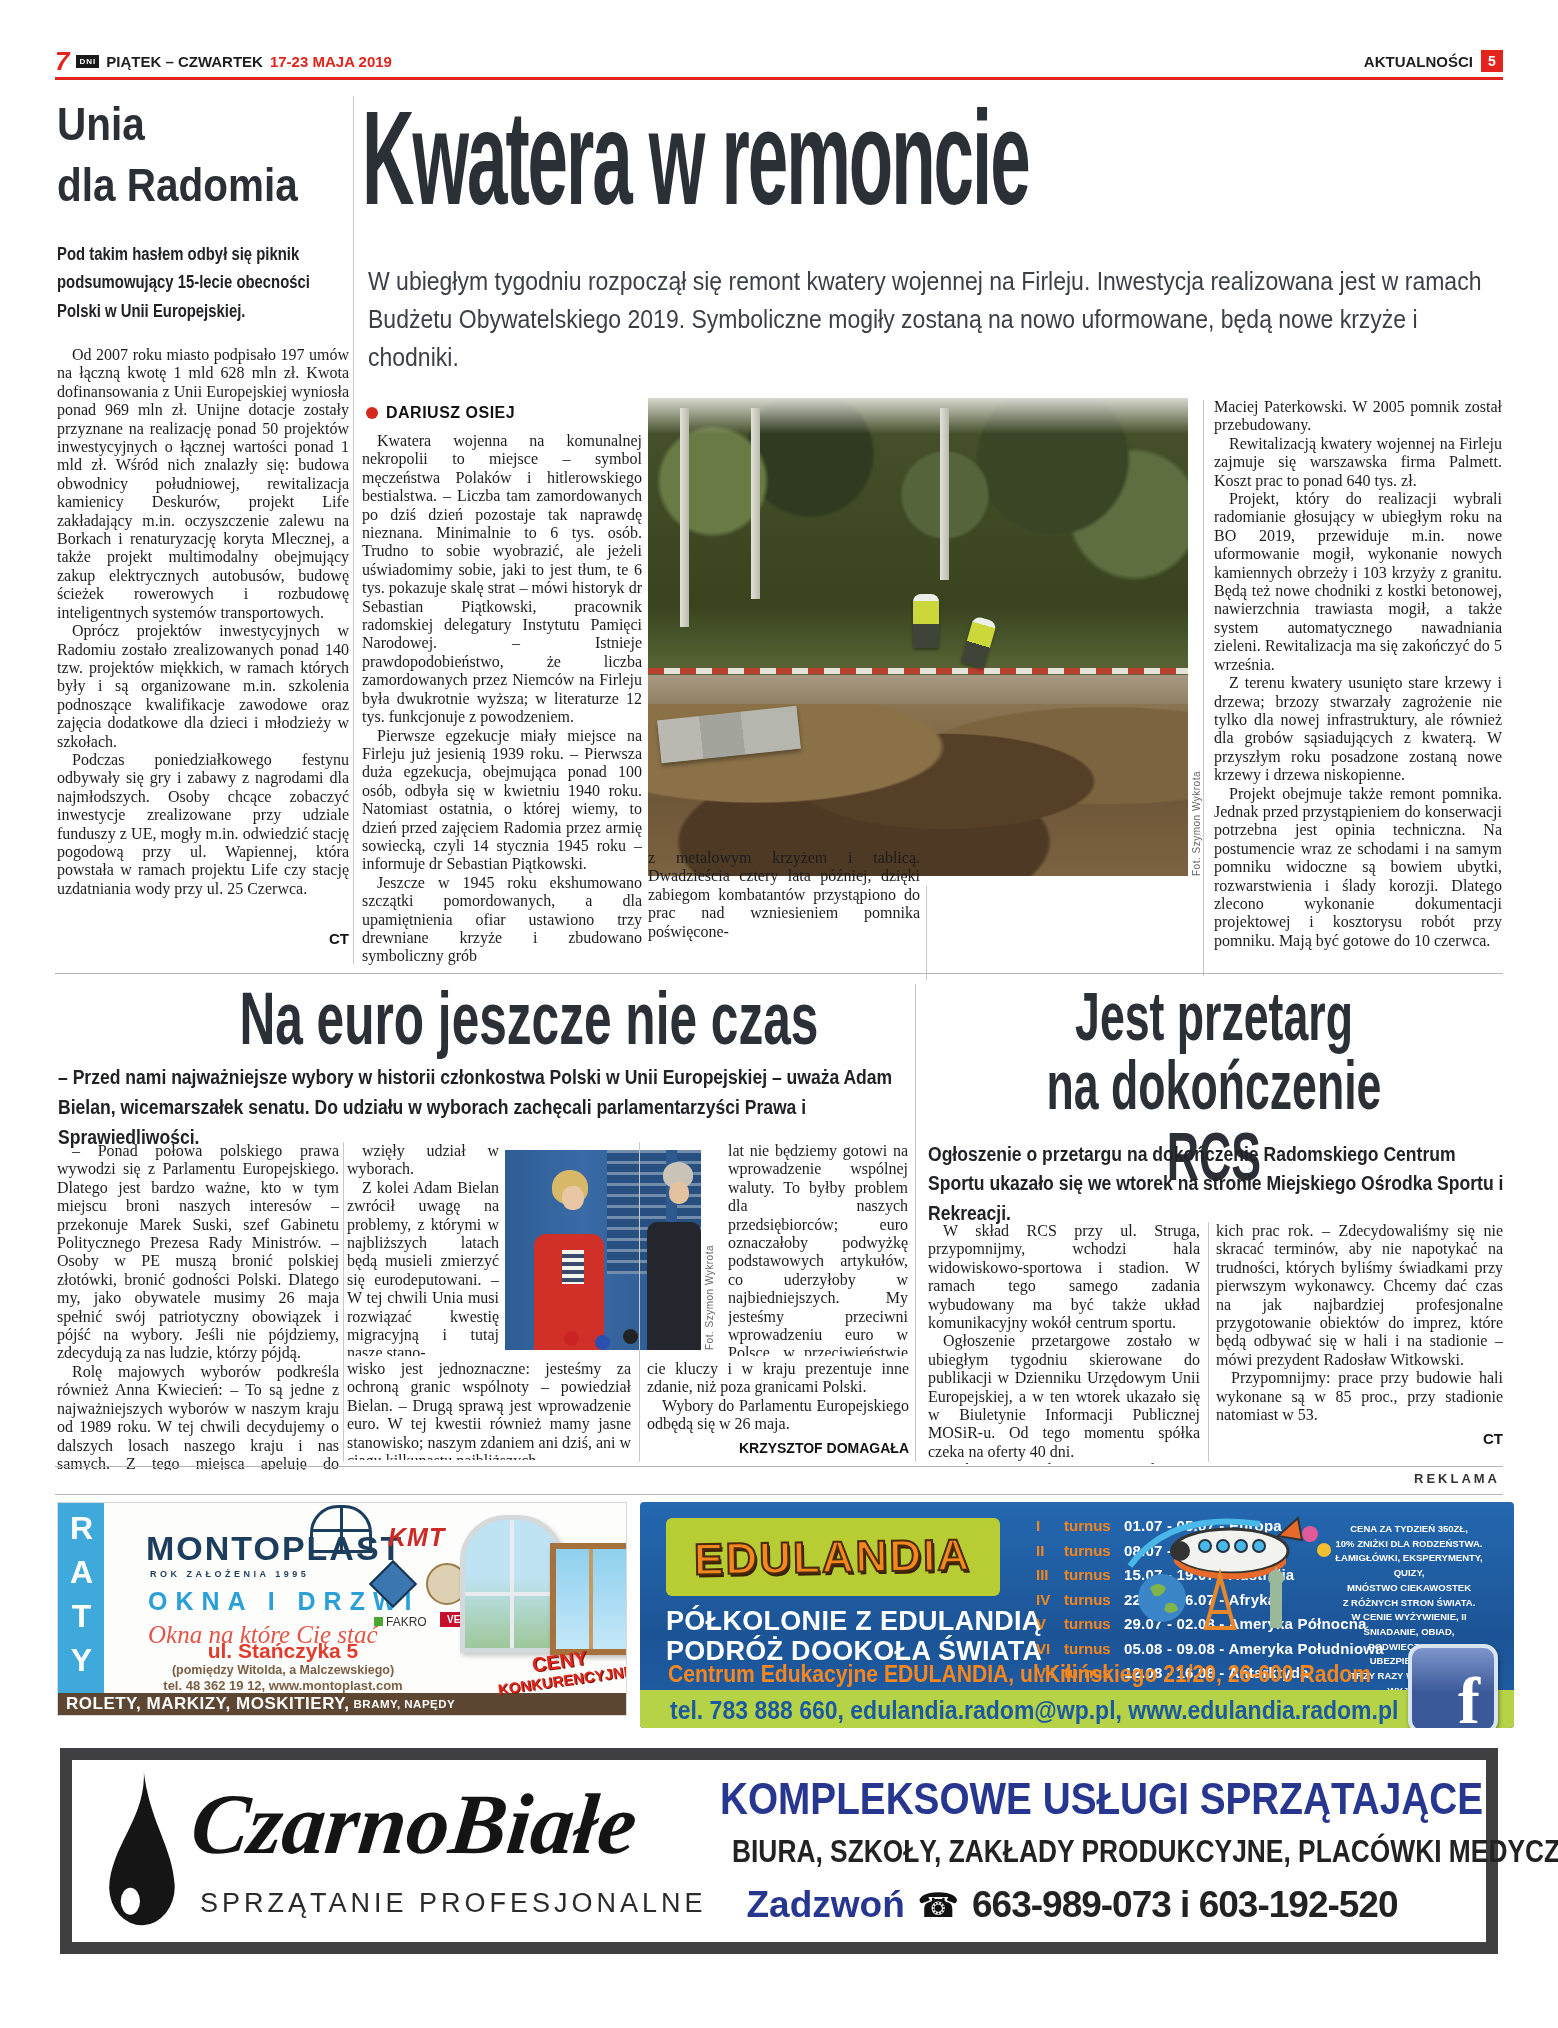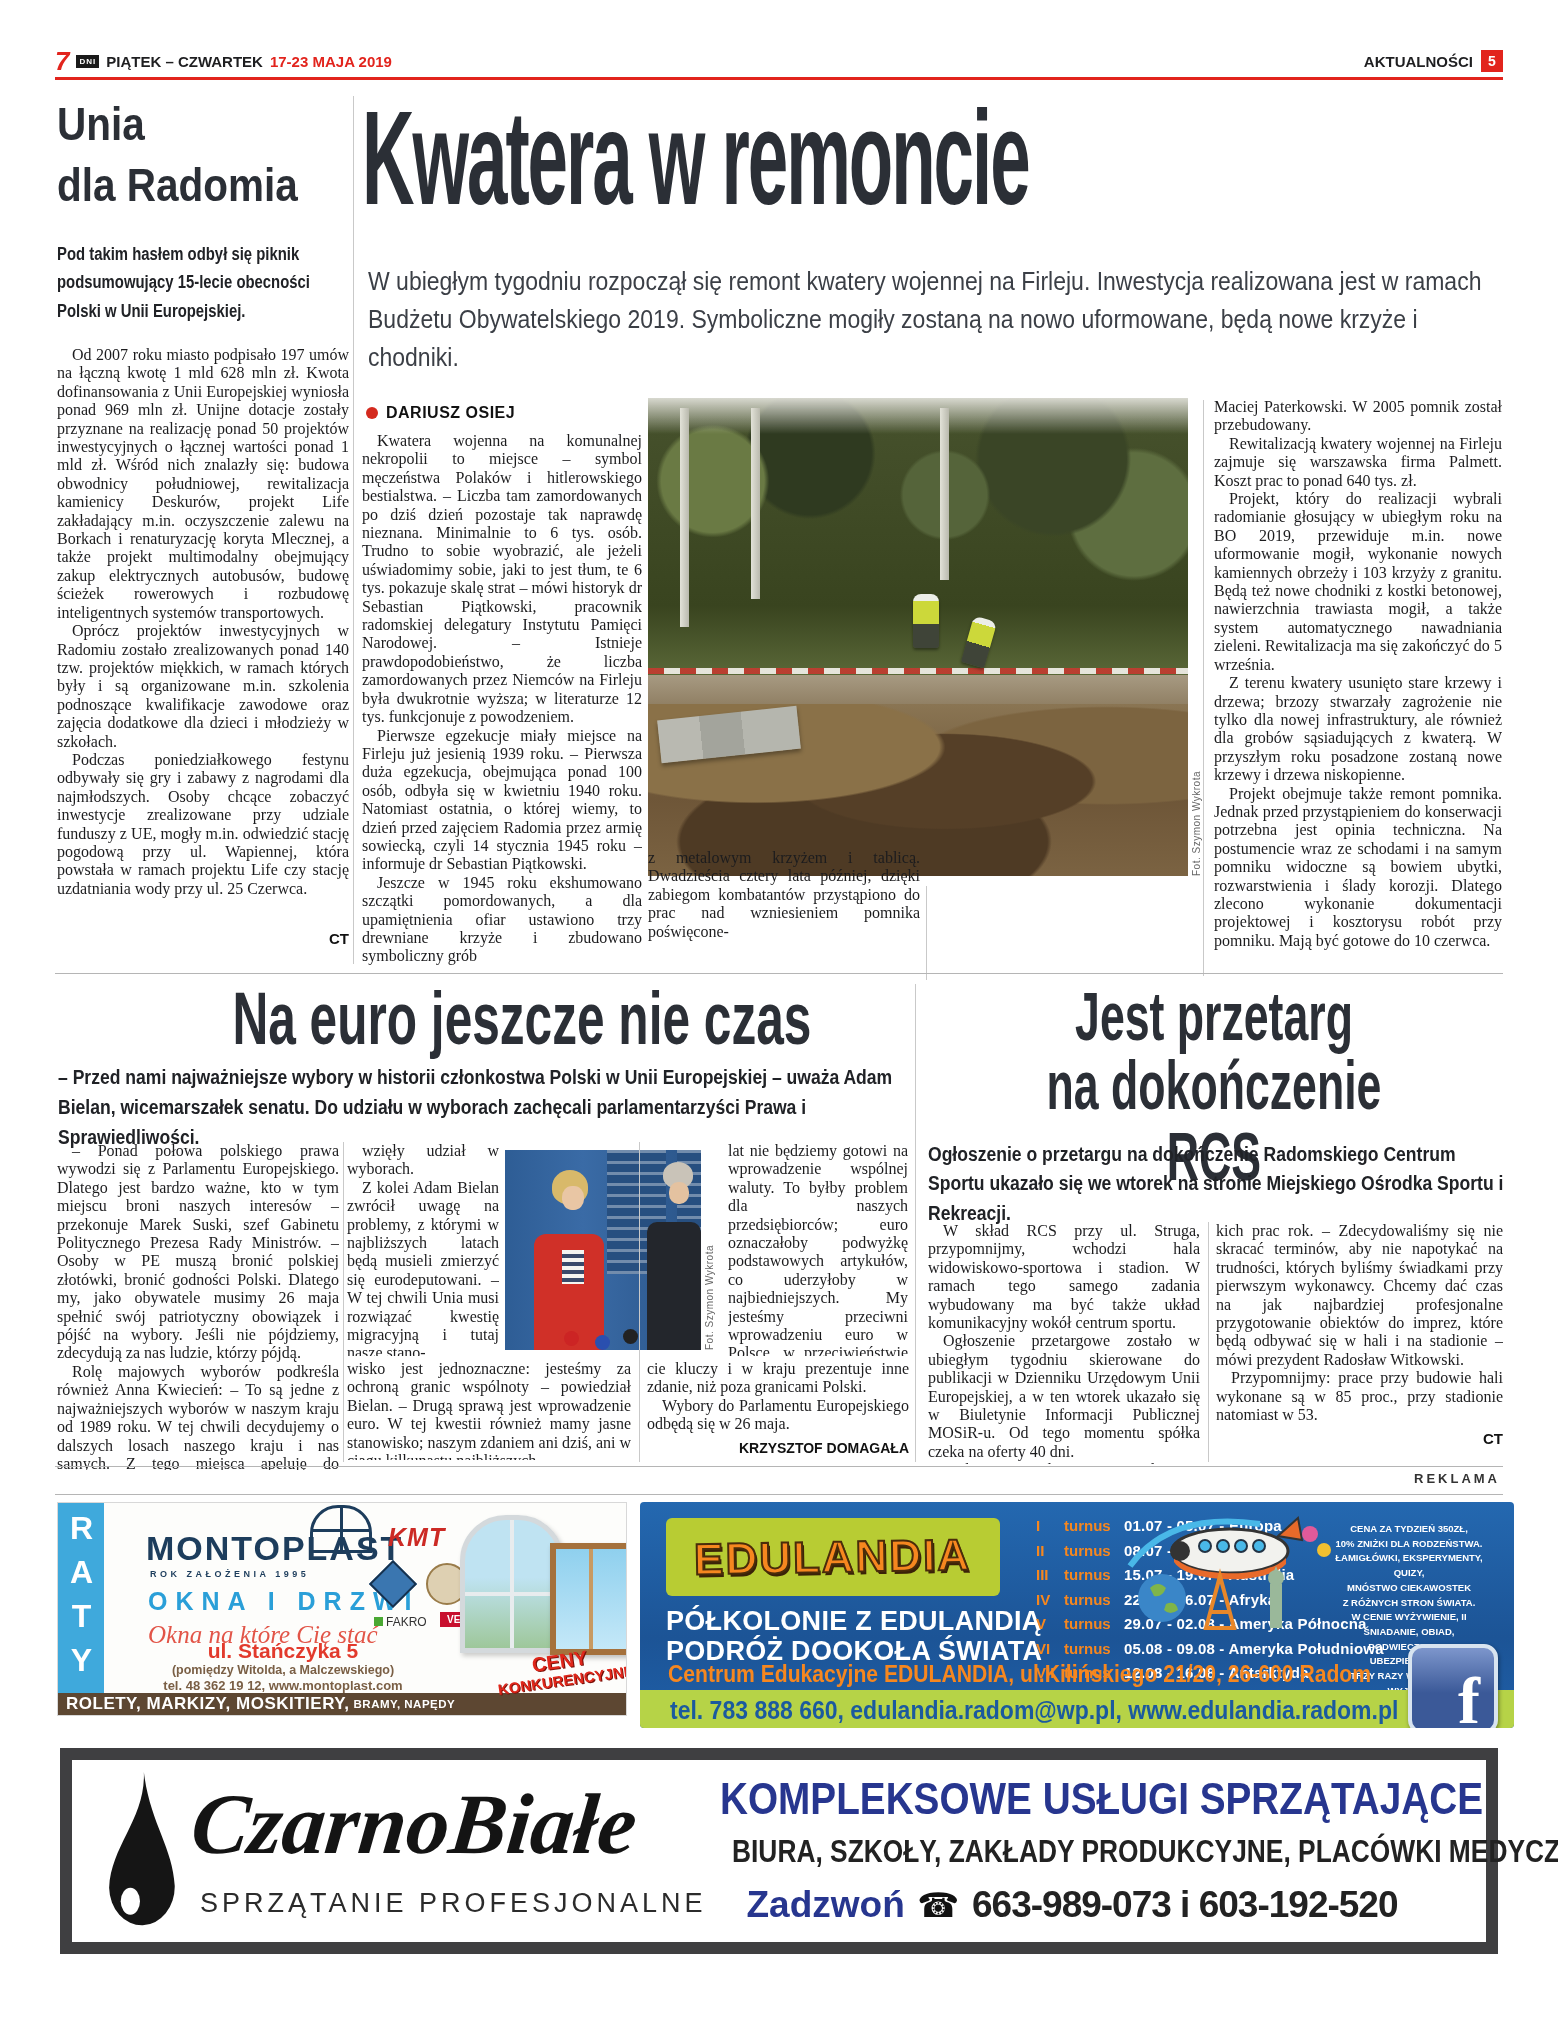--- a/index.html
+++ b/index.html
@@ -203,21 +203,21 @@
   <div class="abs serif cont" style="left:1214px;top:398px;width:288px;height:578px;">
       <p>Maciej Paterkowski. W 2005 pomnik został przebudowany.</p>
       <p>Rewitalizacją kwatery wojennej na Firleju zajmuje się warszawska firma Palmett. Koszt prac to ponad 640 tys. zł.</p>
       <p>Projekt, który do realizacji wybrali radomianie głosujący w ubiegłym roku na BO 2019, przewiduje m.in. nowe uformowanie mogił, wykonanie nowych kamiennych obrzeży i 103 krzyży z granitu. Będą też nowe chodniki z kostki betonowej, nawierzchnia trawiasta mogił, a także system automatycznego nawadniania zieleni. Rewitalizacja ma się zakończyć do 5 września.</p>
       <p>Z terenu kwatery usunięto stare krzewy i drzewa; brzozy stwarzały zagrożenie nie tylko dla nowej infrastruktury, ale również dla grobów sąsiadujących z kwaterą. W przyszłym roku posadzone zostaną nowe krzewy i drzewa niskopienne.</p>
       <p>Projekt obejmuje także remont pomnika. Jednak przed przystąpieniem do konserwacji potrzebna jest opinia techniczna. Na postumencie wraz ze schodami i na samym pomniku widoczne są bowiem ubytki, rozwarstwienia i ślady korozji. Dlatego zlecono wykonanie dokumentacji projektowej i kosztorysu robót przy pomniku. Mają być gotowe do 10 czerwca.</p>
     </div>
 
   <div class="abs divh" style="left:55px;top:973px;width:1448px;"></div>
 
-  <div class="abs" style="left:55px;top:982px;width:850px;text-align:center;">
+  <div class="abs" style="left:62px;top:982px;width:850px;text-align:center;">
     <span class="cond-c" style="font-size:80px;line-height:1;transform:scale(0.62,0.92);white-space:nowrap;">Na euro jeszcze nie czas</span>
   </div>
   <div class="abs" style="left:58px;top:1062px;width:945px;">
     <span class="leadx" style="font-size:19.5px;line-height:1.55;transform:scaleX(0.9);">– Przed nami najważniejsze wybory w historii członkostwa Polski w Unii Europejskiej – uważa Adam Bielan, wicemarszałek senatu. Do udziału w wyborach zachęcali parlamentarzyści Prawa i Sprawiedliwości.</span>
   </div>
   <div class="abs serif" style="left:57px;top:1142px;width:282px;height:328px;">
       <p>– Ponad połowa polskiego prawa wywodzi się z Parlamentu Europejskiego. Dlatego jest bardzo ważne, kto w tym miejscu broni naszych interesów – przekonuje Marek Suski, szef Gabinetu Politycznego Prezesa Rady Ministrów. – Osoby w PE muszą bronić polskiej złotówki, bronić godności Polski. Dlatego my, jako obywatele musimy 26 maja spełnić swój patriotyczny obowiązek i pójść na wybory. Jeśli nie pójdziemy, zdecydują za nas ludzie, którzy pójdą.</p>
       <p>Rolę majowych wyborów podkreśla również Anna Kwiecień: – To są jedne z najważniejszych wyborów w naszym kraju od 1989 roku. W tej chwili decydujemy o dalszych losach naszego kraju i nas samych. Z tego miejsca apeluję do wszystkich, a zwłaszcza do kobiet, żeby</p>
     </div>
   <div class="abs divv" style="left:343px;top:1142px;height:320px;"></div>

